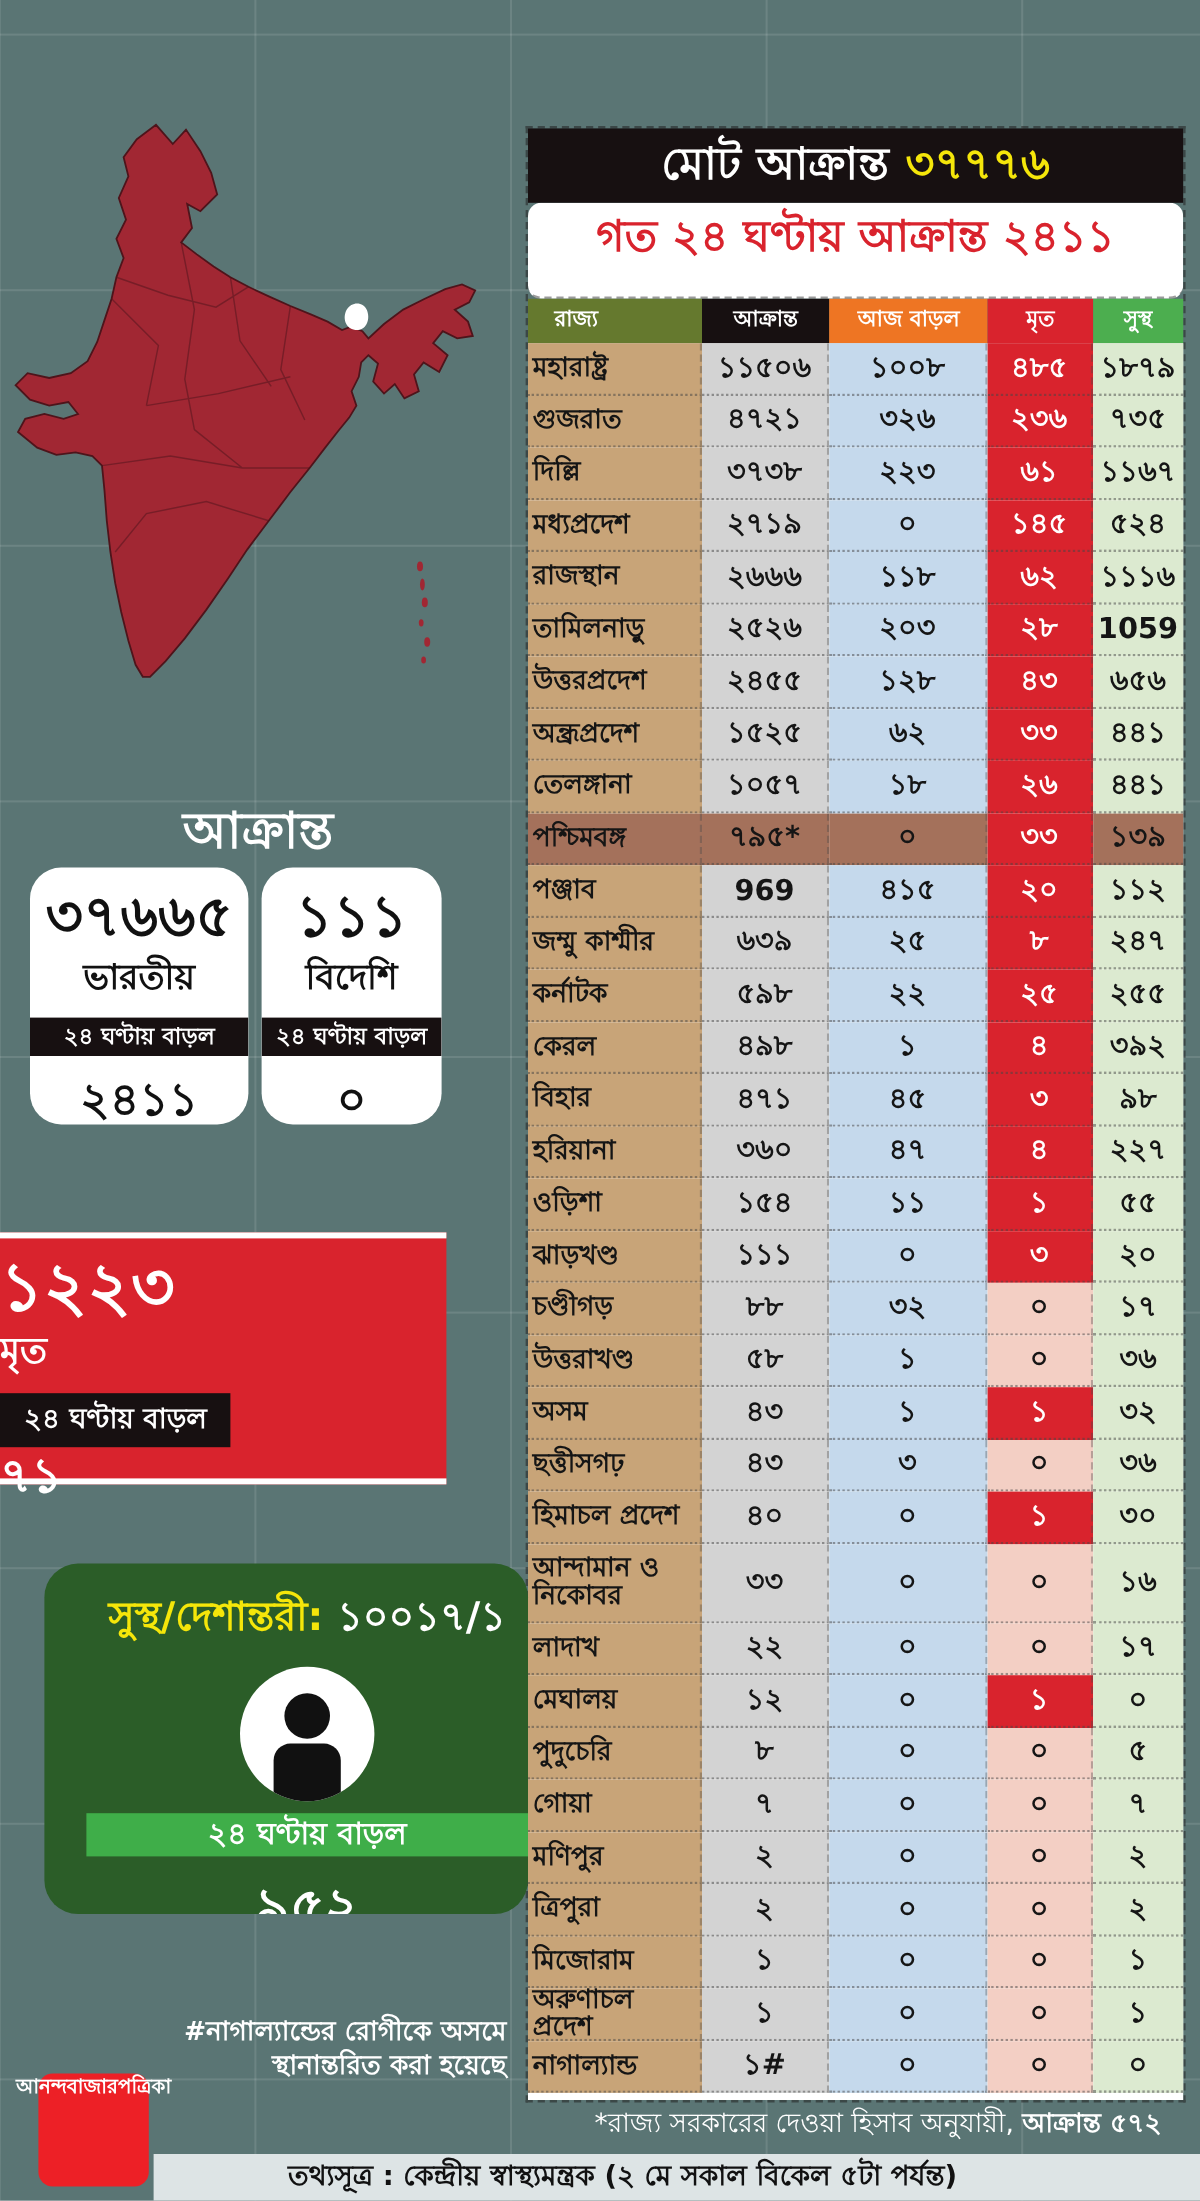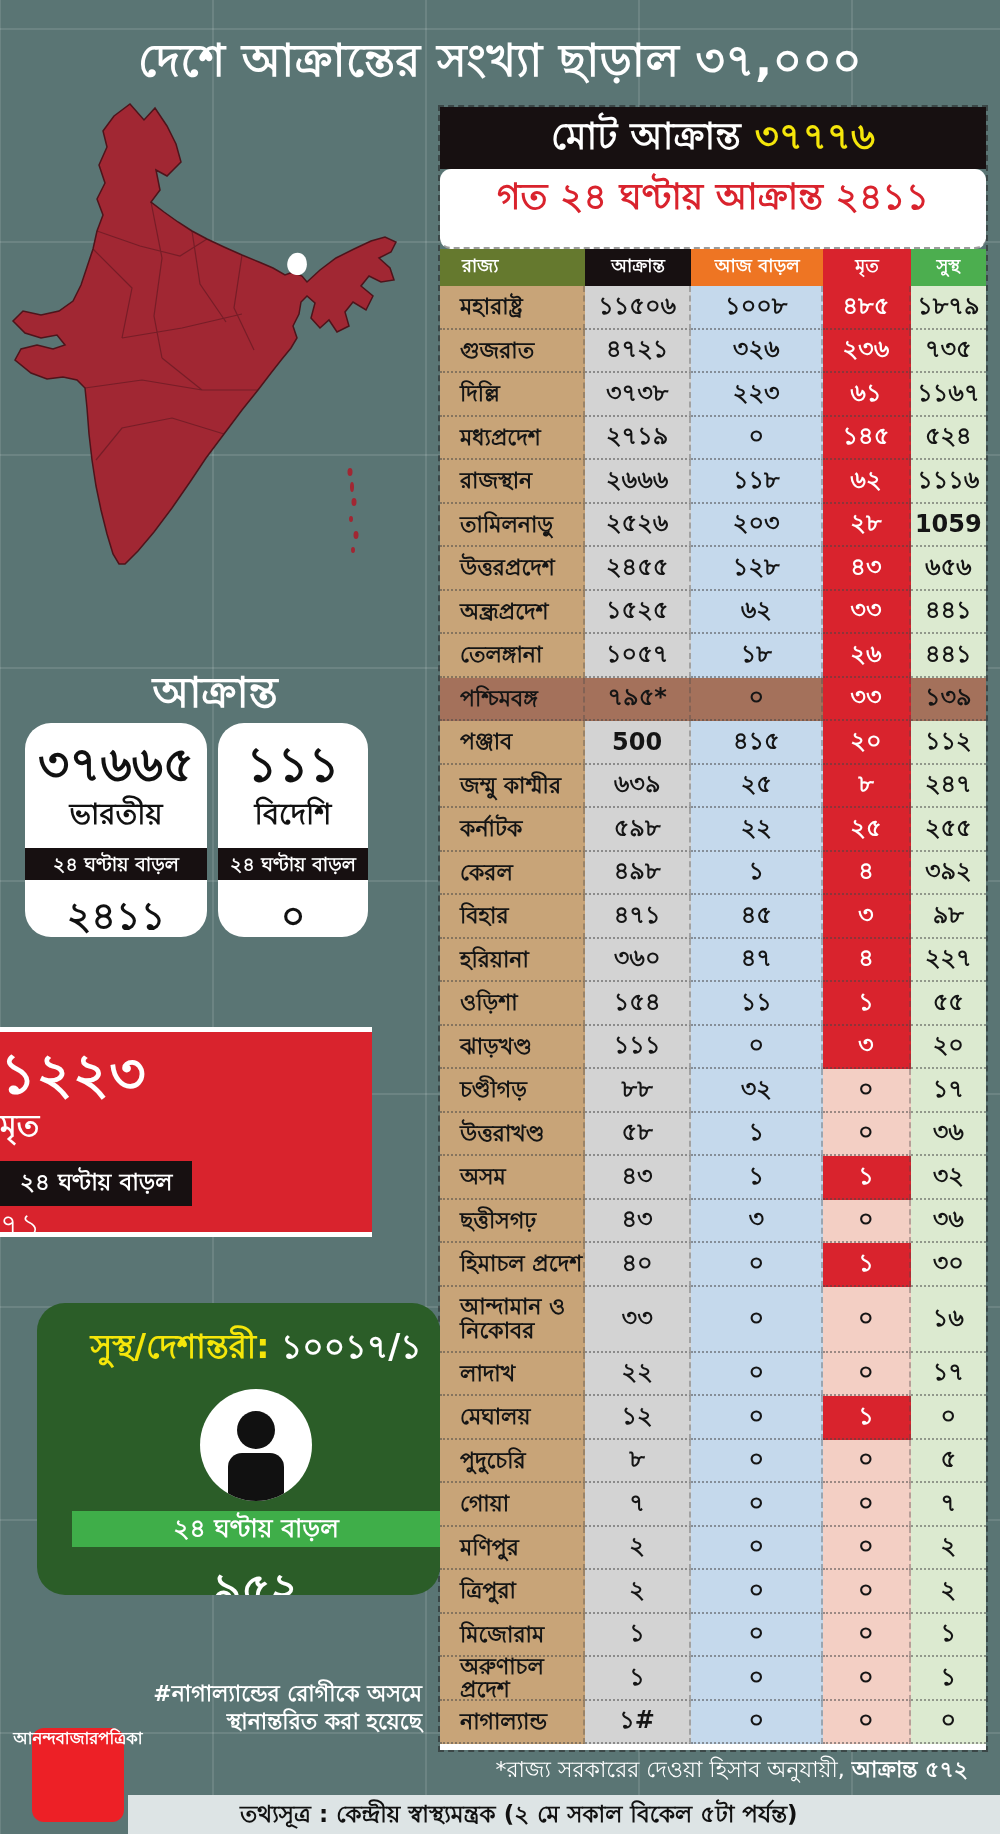--- a/index.html
+++ b/index.html
@@ -35,21 +35,21 @@
   .h-infected{background:#171011;}
   .h-today{background:#ee7523;}
   .h-dead{background:#d9232d;}
   .h-recovered{background:#4cae4f;}
   .tbody{background:#fff;}
   .trow{display:flex;height:43.5px;}
   .trow.tall{height:66px;}
   .cell{box-sizing:border-box;display:flex;align-items:center;justify-content:center;
     font-size:24px;color:#151515;border-bottom:2px dotted rgba(70,70,70,.5);
     border-right:2px dashed rgba(70,70,70,.35);}
-  .cell.state{width:146px;background:#c8a478;justify-content:flex-start;padding-left:20px;
+  .cell.state{width:146px;background:#c8a478;justify-content:flex-start;padding-left:4px;
     font-weight:bold;font-size:22px;line-height:1.05;text-align:left;}
   .cell.infected{width:107px;background:#d3d3d3;font-weight:600;}
   .cell.today{width:133px;background:#c5d9ec;font-weight:600;}
   .cell.dead{width:88px;background:#d9232d;color:#fff;font-weight:bold;}
   .cell.dead.zero{background:#f3cfc4;color:#151515;font-weight:600;}
   .cell.recovered{width:76px;background:#dcead0;font-weight:600;border-right:none;}
   .trow.hl .cell.state,.trow.hl .cell.infected,.trow.hl .cell.today,.trow.hl .cell.recovered{background:#a4715b;}
   .table-bottom{height:6px;background:#fff;}
 
   
@@ -62,21 +62,21 @@
   .stat-card .lbl{font-size:29px;font-weight:bold;color:#111;margin-top:2px;}
   .stat-card .strip{background:#171011;color:#fff;font-size:19px;font-weight:bold;height:32px;line-height:32px;margin-top:8px;}
   .stat-card .delta{font-size:38px;font-weight:bold;color:#111;margin-top:6px;}
 
   .dead-block{position:absolute;left:0;top:1027px;width:372px;height:200px;background:#d9232d;
     border-top:5px solid #fff;border-bottom:5px solid #fff;color:#fff;}
   .dead-block .big{font-size:56px;font-weight:bold;margin-top:14px;line-height:1.0;}
   .dead-block .lbl{font-size:30px;font-weight:bold;margin-top:0px;}
   .dead-block .strip{display:inline-block;background:#171011;color:#fff;font-size:23px;font-weight:bold;
     padding:3px 20px;margin-top:8px;}
-  .dead-block .delta{font-size:31px;font-weight:normal;margin-top:4px;line-height:1.0;}
+  .dead-block .delta{font-size:40px;font-weight:bold;margin-top:4px;line-height:1.0;}
 
   .recovered-block{position:absolute;left:37px;top:1303px;width:368px;height:292px;background:#2b5d28;
     border-radius:28px;text-align:center;overflow:hidden;padding-left:35px;}
   .recovered-block .labelline{margin-top:18px;font-size:33px;font-weight:bold;}
   .recovered-block .labelline .y{color:#f5e60a;}
   .recovered-block .labelline .w{color:#fff;}
   .avatar{width:112px;height:112px;border-radius:50%;background:#fff;margin:12px auto 10px auto;position:relative;overflow:hidden;}
   .avatar .head{position:absolute;left:50%;top:22px;transform:translateX(-50%);width:38px;height:38px;border-radius:50%;background:#111;}
   .avatar .torso{position:absolute;left:50%;top:64px;transform:translateX(-50%);width:56px;height:52px;border-radius:14px 14px 0 0;background:#111;}
   .recovered-block .strip{background:#3fae49;color:#fff;font-size:25px;font-weight:bold;height:36px;line-height:36px;}
@@ -89,21 +89,20 @@
   .abp-logo{position:absolute;left:32px;top:1728px;width:92px;height:94px;background:#ed2026;border-radius:12px;
     color:#fff;font-weight:bold;font-size:16.5px;text-align:center;display:flex;flex-direction:row;justify-content:center;line-height:1.3;}
   .footer-strip{position:absolute;left:128px;top:1795px;width:872px;height:39px;background:#dde4e5;
     color:#111;font-size:23px;font-weight:600;line-height:39px;padding-left:112px;box-sizing:border-box;}
 </style>
 </head>
 <body>
 
 <div class="poster">
 
-  <div class="title">দেশে আক্রান্তের সংখ্যা ছাড়াল ৩৭,০০০</div>
 
   <svg class="map" viewBox="0 0 400 480" xmlns="http://www.w3.org/2000/svg">
     <path d="M112,28 L128,16 L142,32 L153,20 L165,38 L174,56 L179,74 L165,88 L154,82 L158,102 L149,114 L162,124 L176,134 L190,143 L205,151 L222,159 L240,167 L257,174 L271,180 L283,187 L291,184 L300,188 L305,194 L318,182 L334,170 L352,161 L369,153 L383,149 L394,154 L389,164 L377,170 L388,180 L392,192 L379,194 L367,188 L359,198 L371,208 L364,222 L351,214 L343,224 L347,238 L335,244 L327,232 L318,240 L309,230 L313,215 L305,208 L299,214 L297,226 L291,238 L295,250 L289,260 L280,271 L269,285 L256,302 L240,322 L222,346 L204,370 L188,394 L170,420 L152,444 L136,463 L123,476 L117,476 L111,466 L105,446 L99,422 L94,398 L90,372 L87,346 L85,320 L83,300 L75,292 L61,289 L45,291 L29,285 L13,272 L19,261 L35,257 L51,261 L63,257 L55,247 L39,250 L23,245 L11,233 L21,223 L39,227 L57,223 L71,213 L79,197 L85,179 L91,161 L95,143 L101,127 L95,111 L103,95 L97,77 L105,59 L101,43 Z" fill="#a12733" stroke="#4e141b" stroke-width="1.5"></path>
     <path d="M95,143 L138,158 L178,168 L205,151 M149,114 L160,170 L152,228 L160,270 M83,300 L140,292 L200,302 L256,302 M222,346 L170,330 L120,340 L94,372 M240,167 L232,220 L252,262 M190,143 L198,196 L224,234 M120,250 L180,240 L240,226 M91,161 L130,200 L120,250 M160,270 L200,302" stroke="#4e141b" stroke-width="1.2" fill="none" opacity="0.5"></path>
     <path d="M287,170 C291,163 301,163 304,171 C307,180 302,188 294,187 C286,186 283,177 287,170 Z" fill="#ffffff"></path>
     <g fill="#a12733">
       <ellipse cx="348" cy="384" rx="2.5" ry="4"></ellipse>
       <ellipse cx="350" cy="399" rx="2" ry="5"></ellipse>
       <ellipse cx="352" cy="414" rx="2.5" ry="4"></ellipse>
       <ellipse cx="349" cy="431" rx="2" ry="3"></ellipse>
@@ -193,21 +192,21 @@
         </div>
         <div class="trow hl">
           <div class="cell state">পশ্চিমবঙ্গ</div>
           <div class="cell infected">৭৯৫*</div>
           <div class="cell today">০</div>
           <div class="cell dead">৩৩</div>
           <div class="cell recovered">১৩৯</div>
         </div>
         <div class="trow">
           <div class="cell state">পঞ্জাব</div>
-          <div class="cell infected">500</div>
+          <div class="cell infected">969</div>
           <div class="cell today">৪১৫</div>
           <div class="cell dead">২০</div>
           <div class="cell recovered">১১২</div>
         </div>
         <div class="trow">
           <div class="cell state">জম্মু কাশ্মীর</div>
           <div class="cell infected">৬৩৯</div>
           <div class="cell today">২৫</div>
           <div class="cell dead">৮</div>
           <div class="cell recovered">২৪৭</div>

